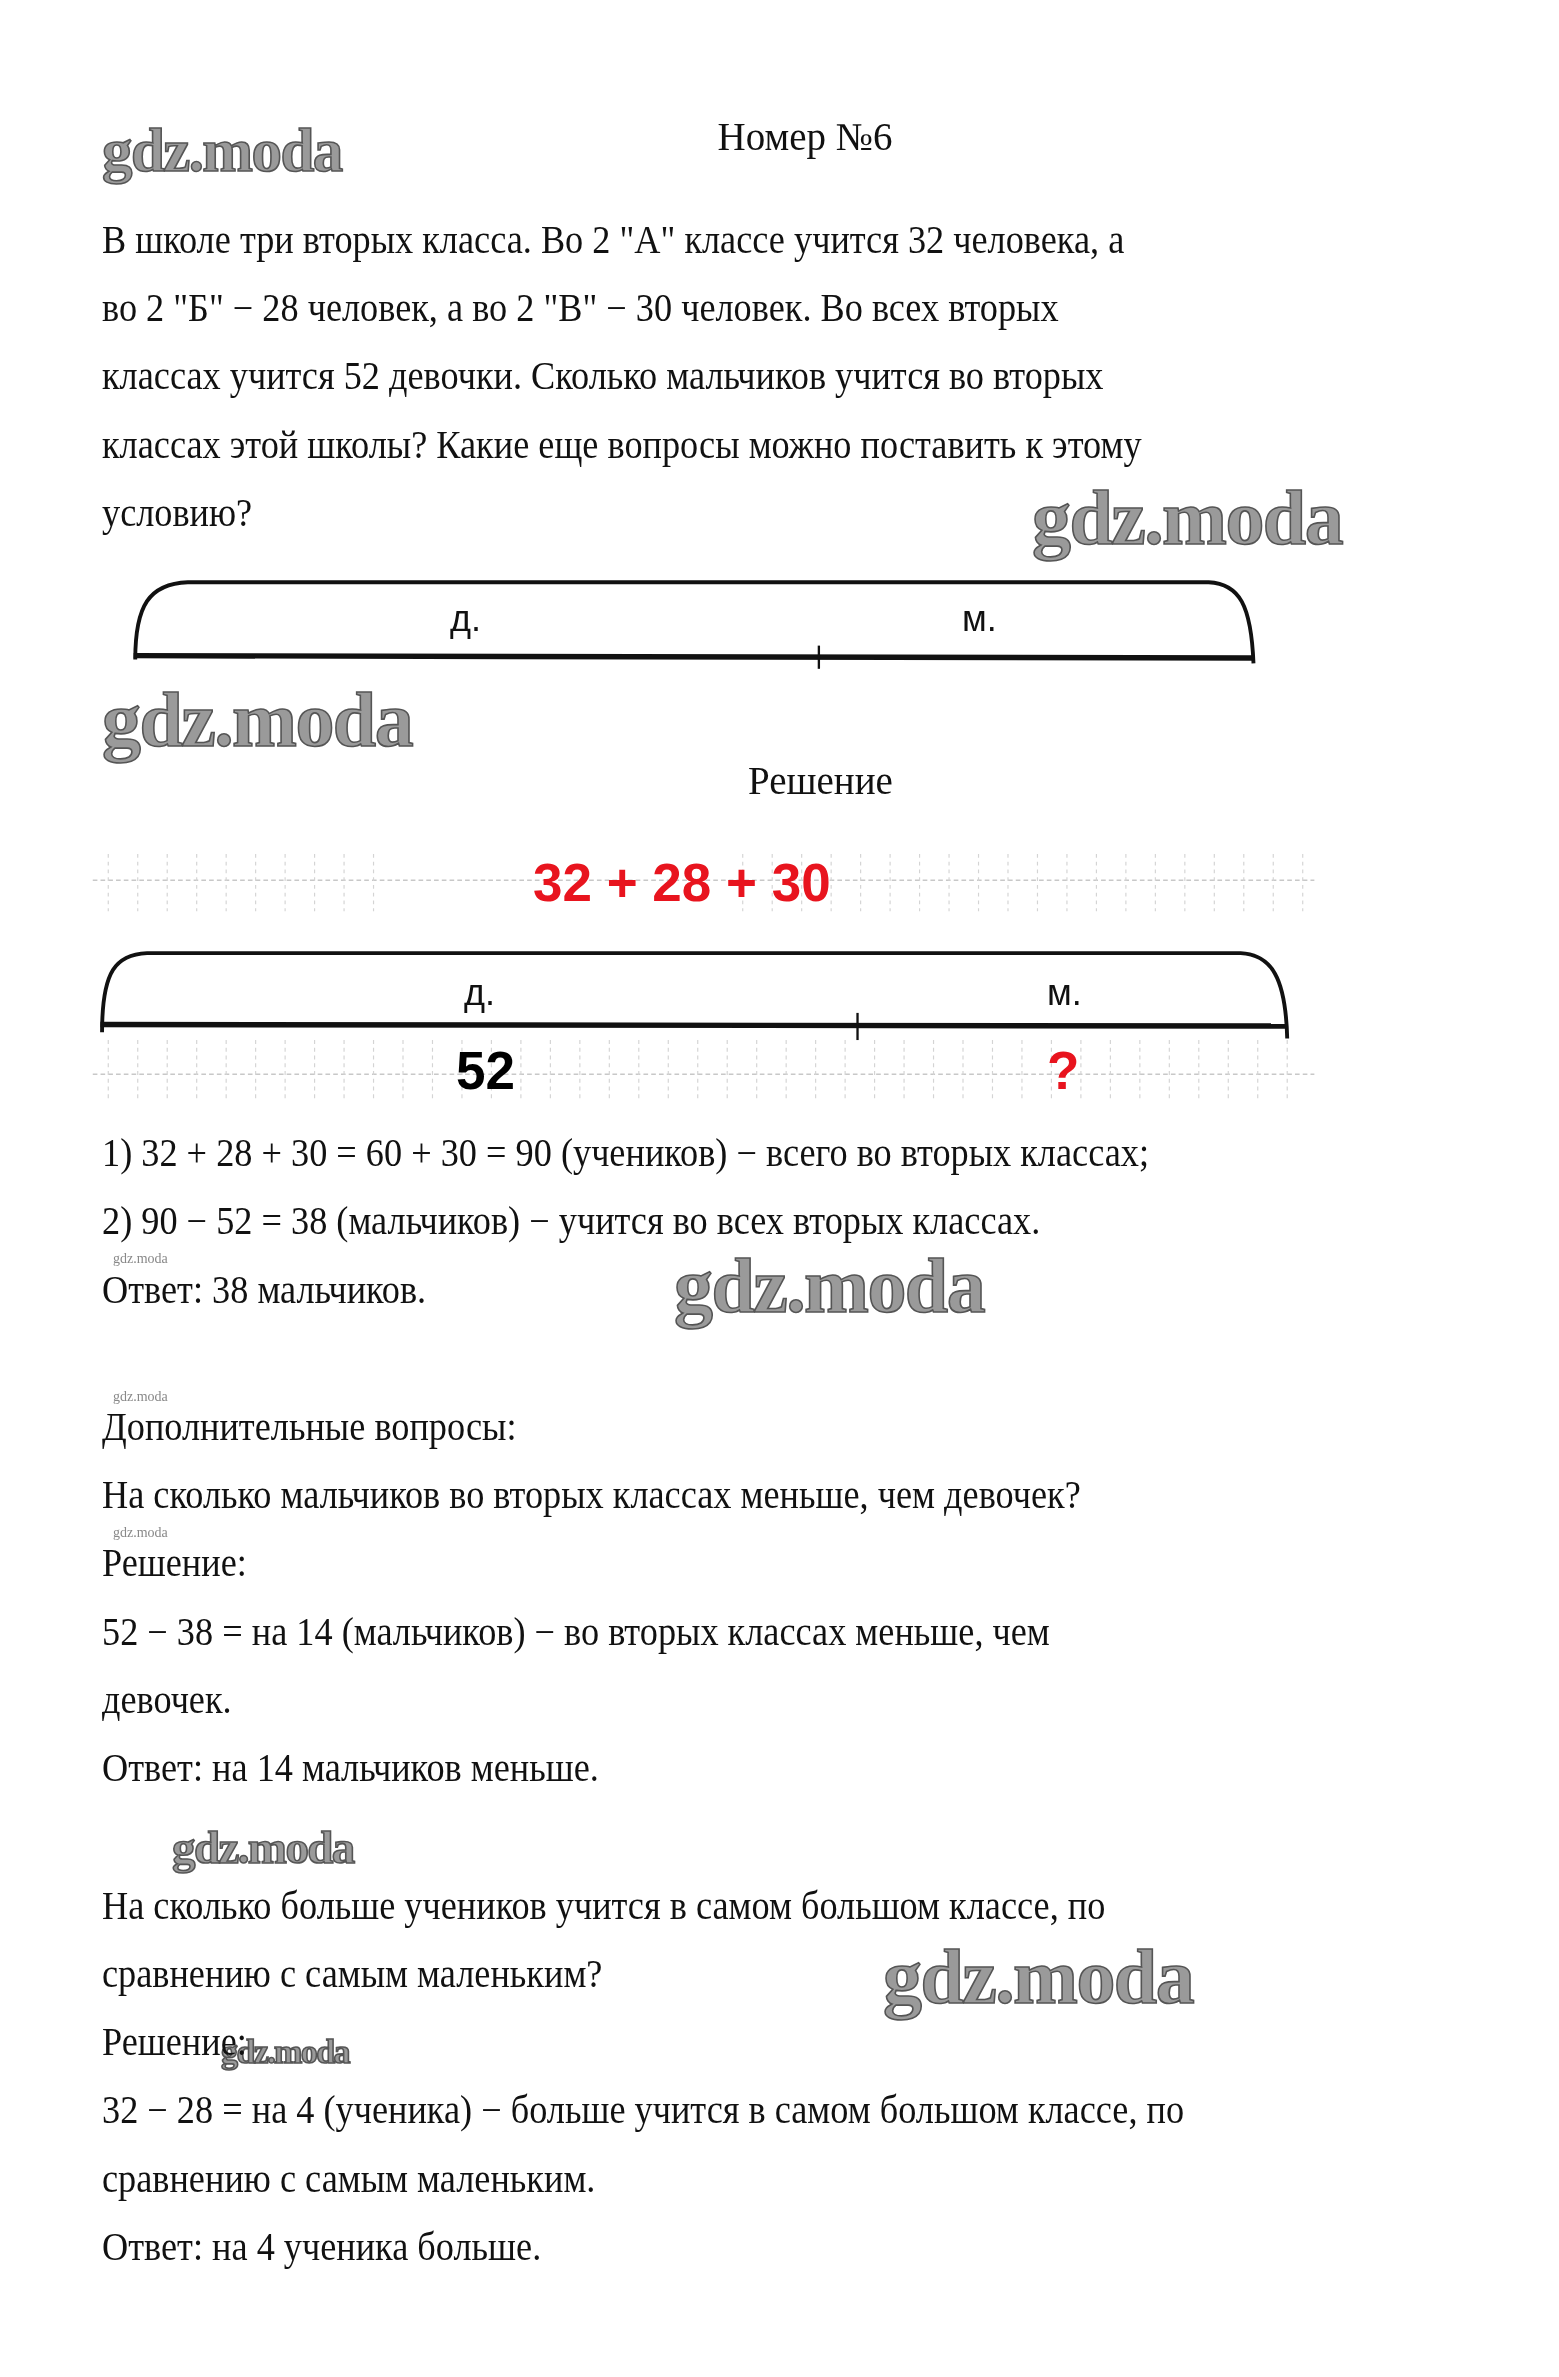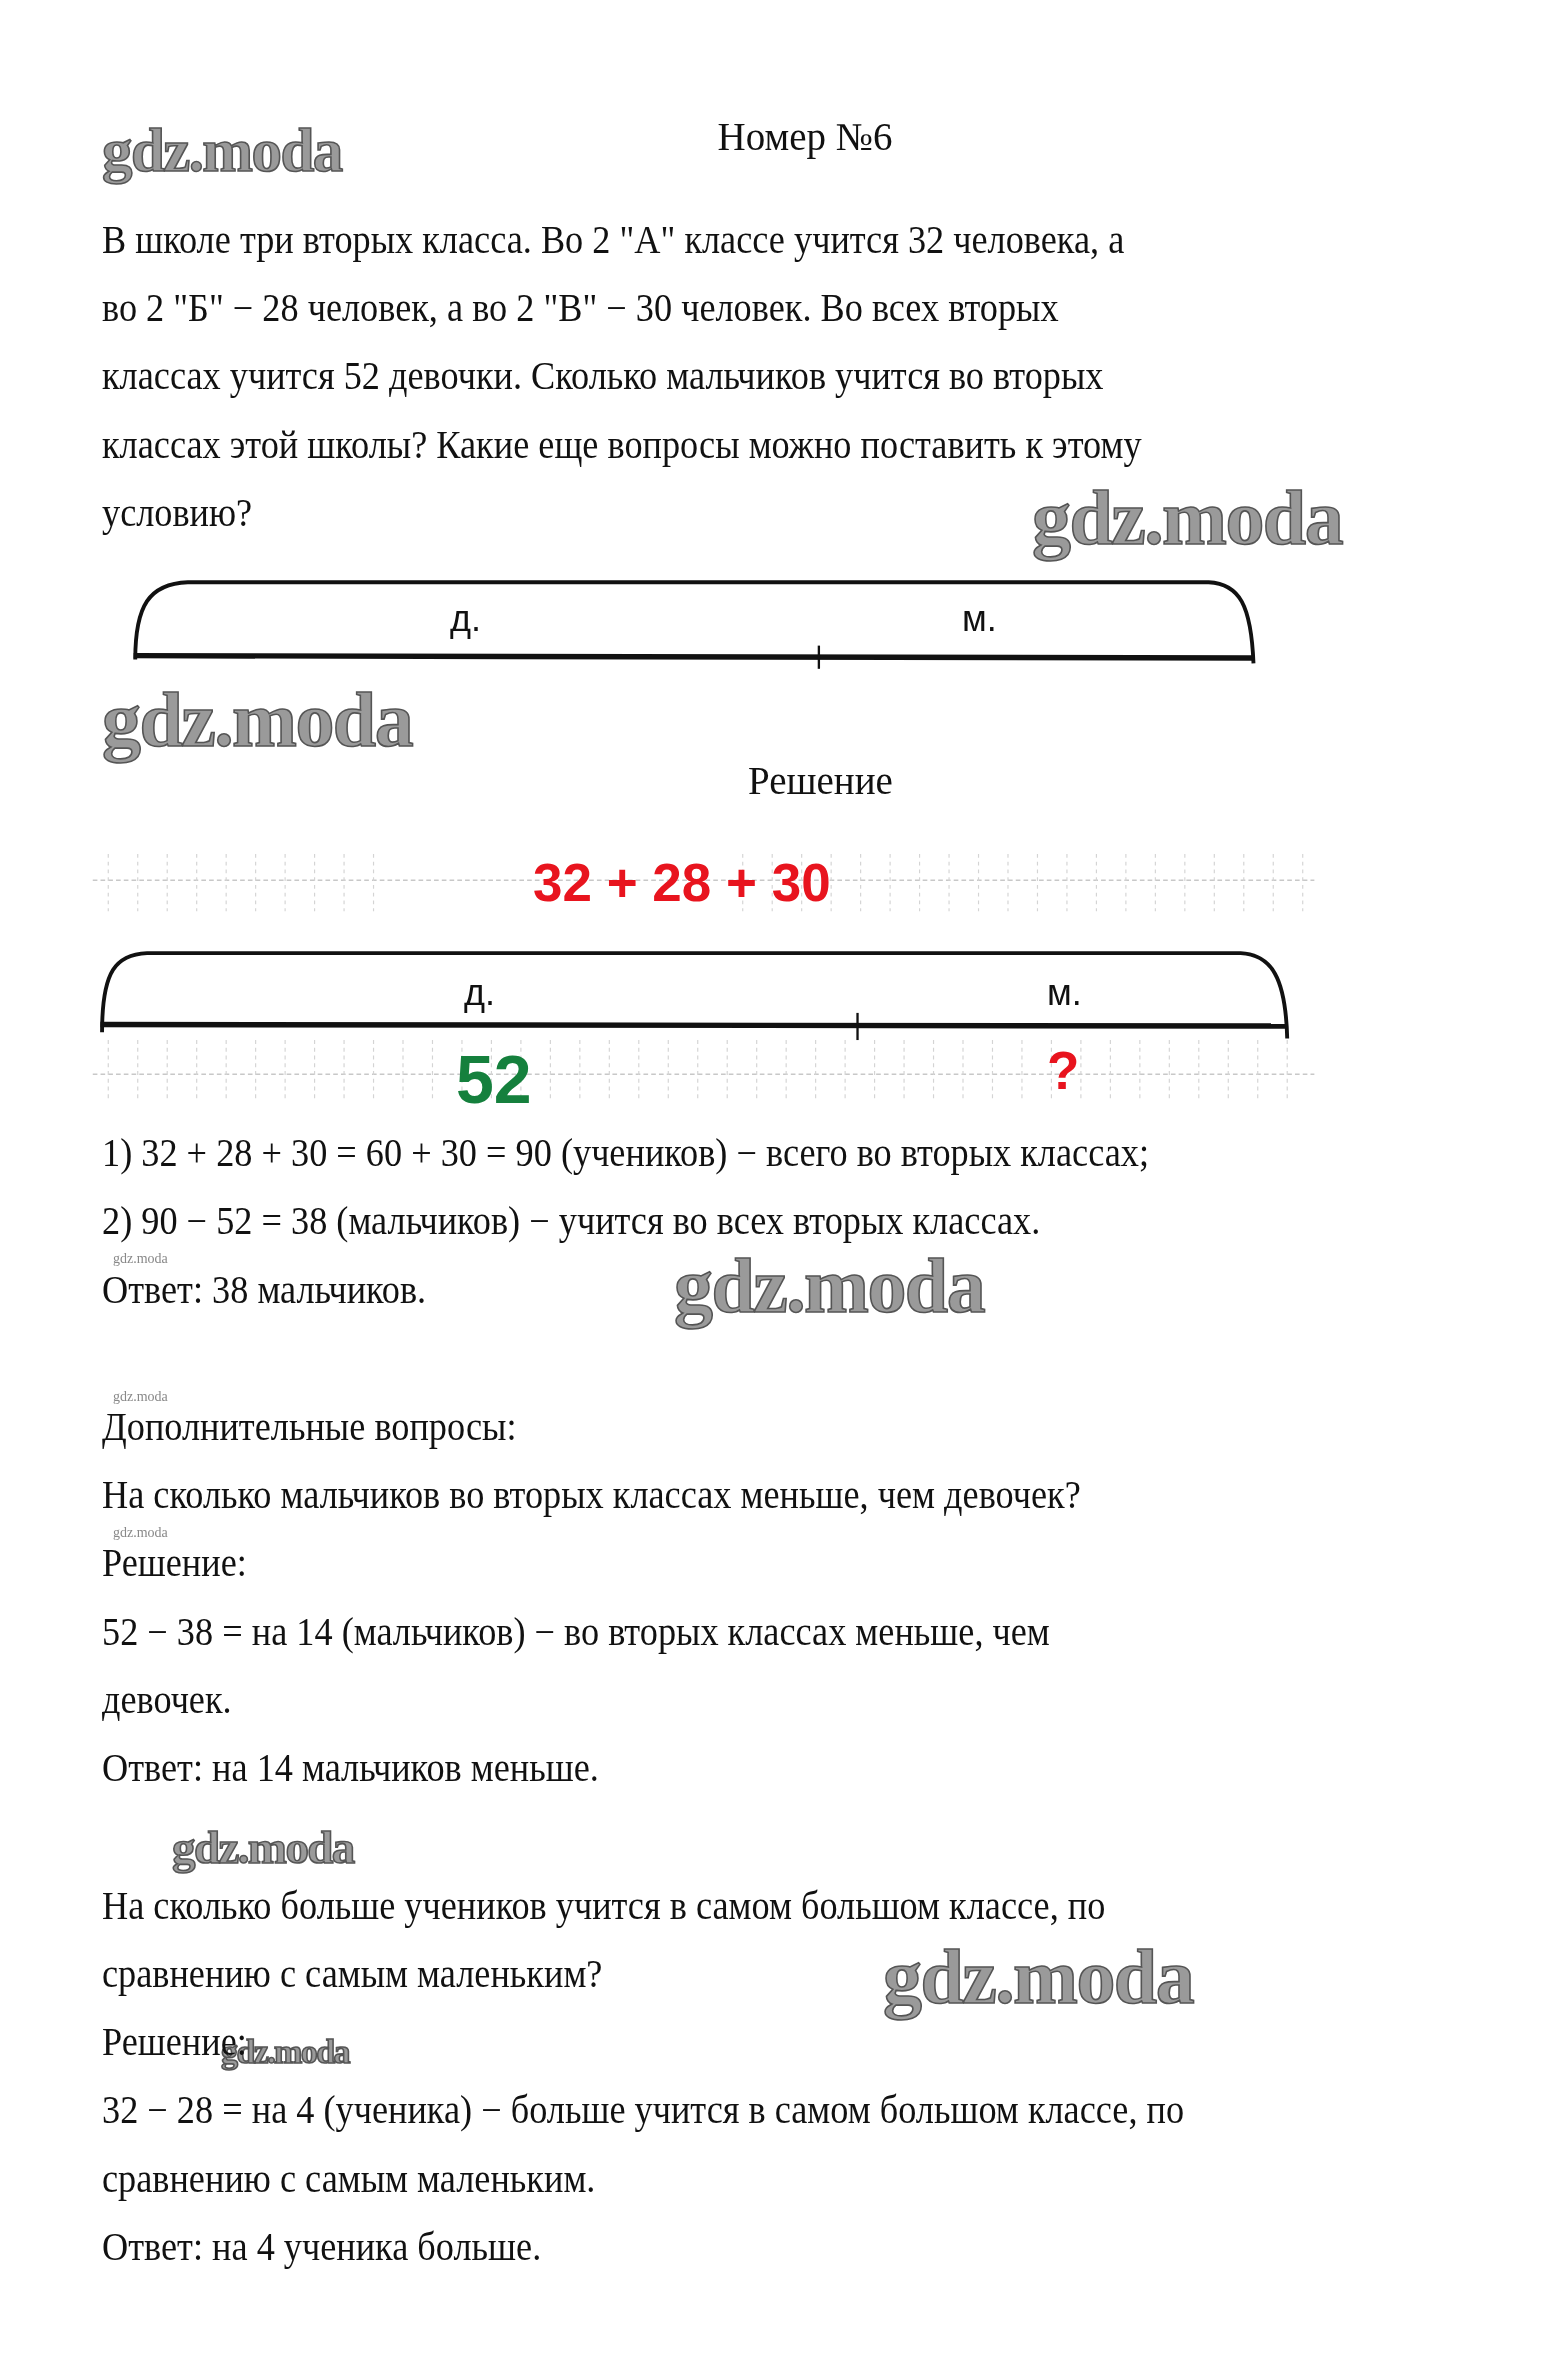--- a/index.html
+++ b/index.html
@@ -135,21 +135,21 @@
         <line x1="1512" y1="250" x2="1512" y2="330"></line>
         <line x1="1550" y1="250" x2="1550" y2="330"></line>
     </g>
     <path d="M22 240 C 22 160, 40 140, 80 138 L 1490 138 C 1530 140, 1548 170, 1550 248" fill="none" stroke="#111" stroke-width="5"></path>
     <line x1="20" y1="230" x2="1550" y2="232" stroke="#111" stroke-width="7"></line>
     <line x1="996" y1="215" x2="996" y2="250" stroke="#111" stroke-width="3"></line>
   </svg>
   <div class="sans" style="position:absolute; left:448px; top:6.2px; font-size:53px; font-weight:bold; color:#e8141e;">32 + 28 + 30</div>
   <div class="sans" style="position:absolute; left:379px; top:126px; font-size:36px;">д.</div>
   <div class="sans" style="position:absolute; left:962px; top:126px; font-size:36px;">м.</div>
-  <div class="sans" style="position:absolute; left:371px; top:194px; font-size:68px; font-weight:bold; color:#15803d;">52</div>
+  <div class="sans" style="position:absolute; left:371px; top:194px; font-size:53px; font-weight:bold; color:#000000;">52</div>
   <div class="sans" style="position:absolute; left:962px; top:194px; font-size:53px; font-weight:bold; color:#e8141e;">?</div>
 </div>
 
 <div class="line" style="top: 1129px; transform: scaleX(0.93);">1) 32 + 28 + 30 = 60 + 30 = 90 (учеников) − всего во вторых классах;</div>
 <div class="line" style="top: 1197px; transform: scaleX(0.93);">2) 90 − 52 = 38 (мальчиков) − учится во всех вторых классах.</div>
 <div class="line" style="top: 1266px; transform: scaleX(0.93);">Ответ: 38 мальчиков.</div>
 
 <div class="line" style="top: 1403px; transform: scaleX(0.93);">Дополнительные вопросы:</div>
 <div class="line" style="top: 1471px; transform: scaleX(0.93);">На сколько мальчиков во вторых классах меньше, чем девочек?</div>
 <div class="line" style="top: 1539px; transform: scaleX(0.93);">Решение:</div>

